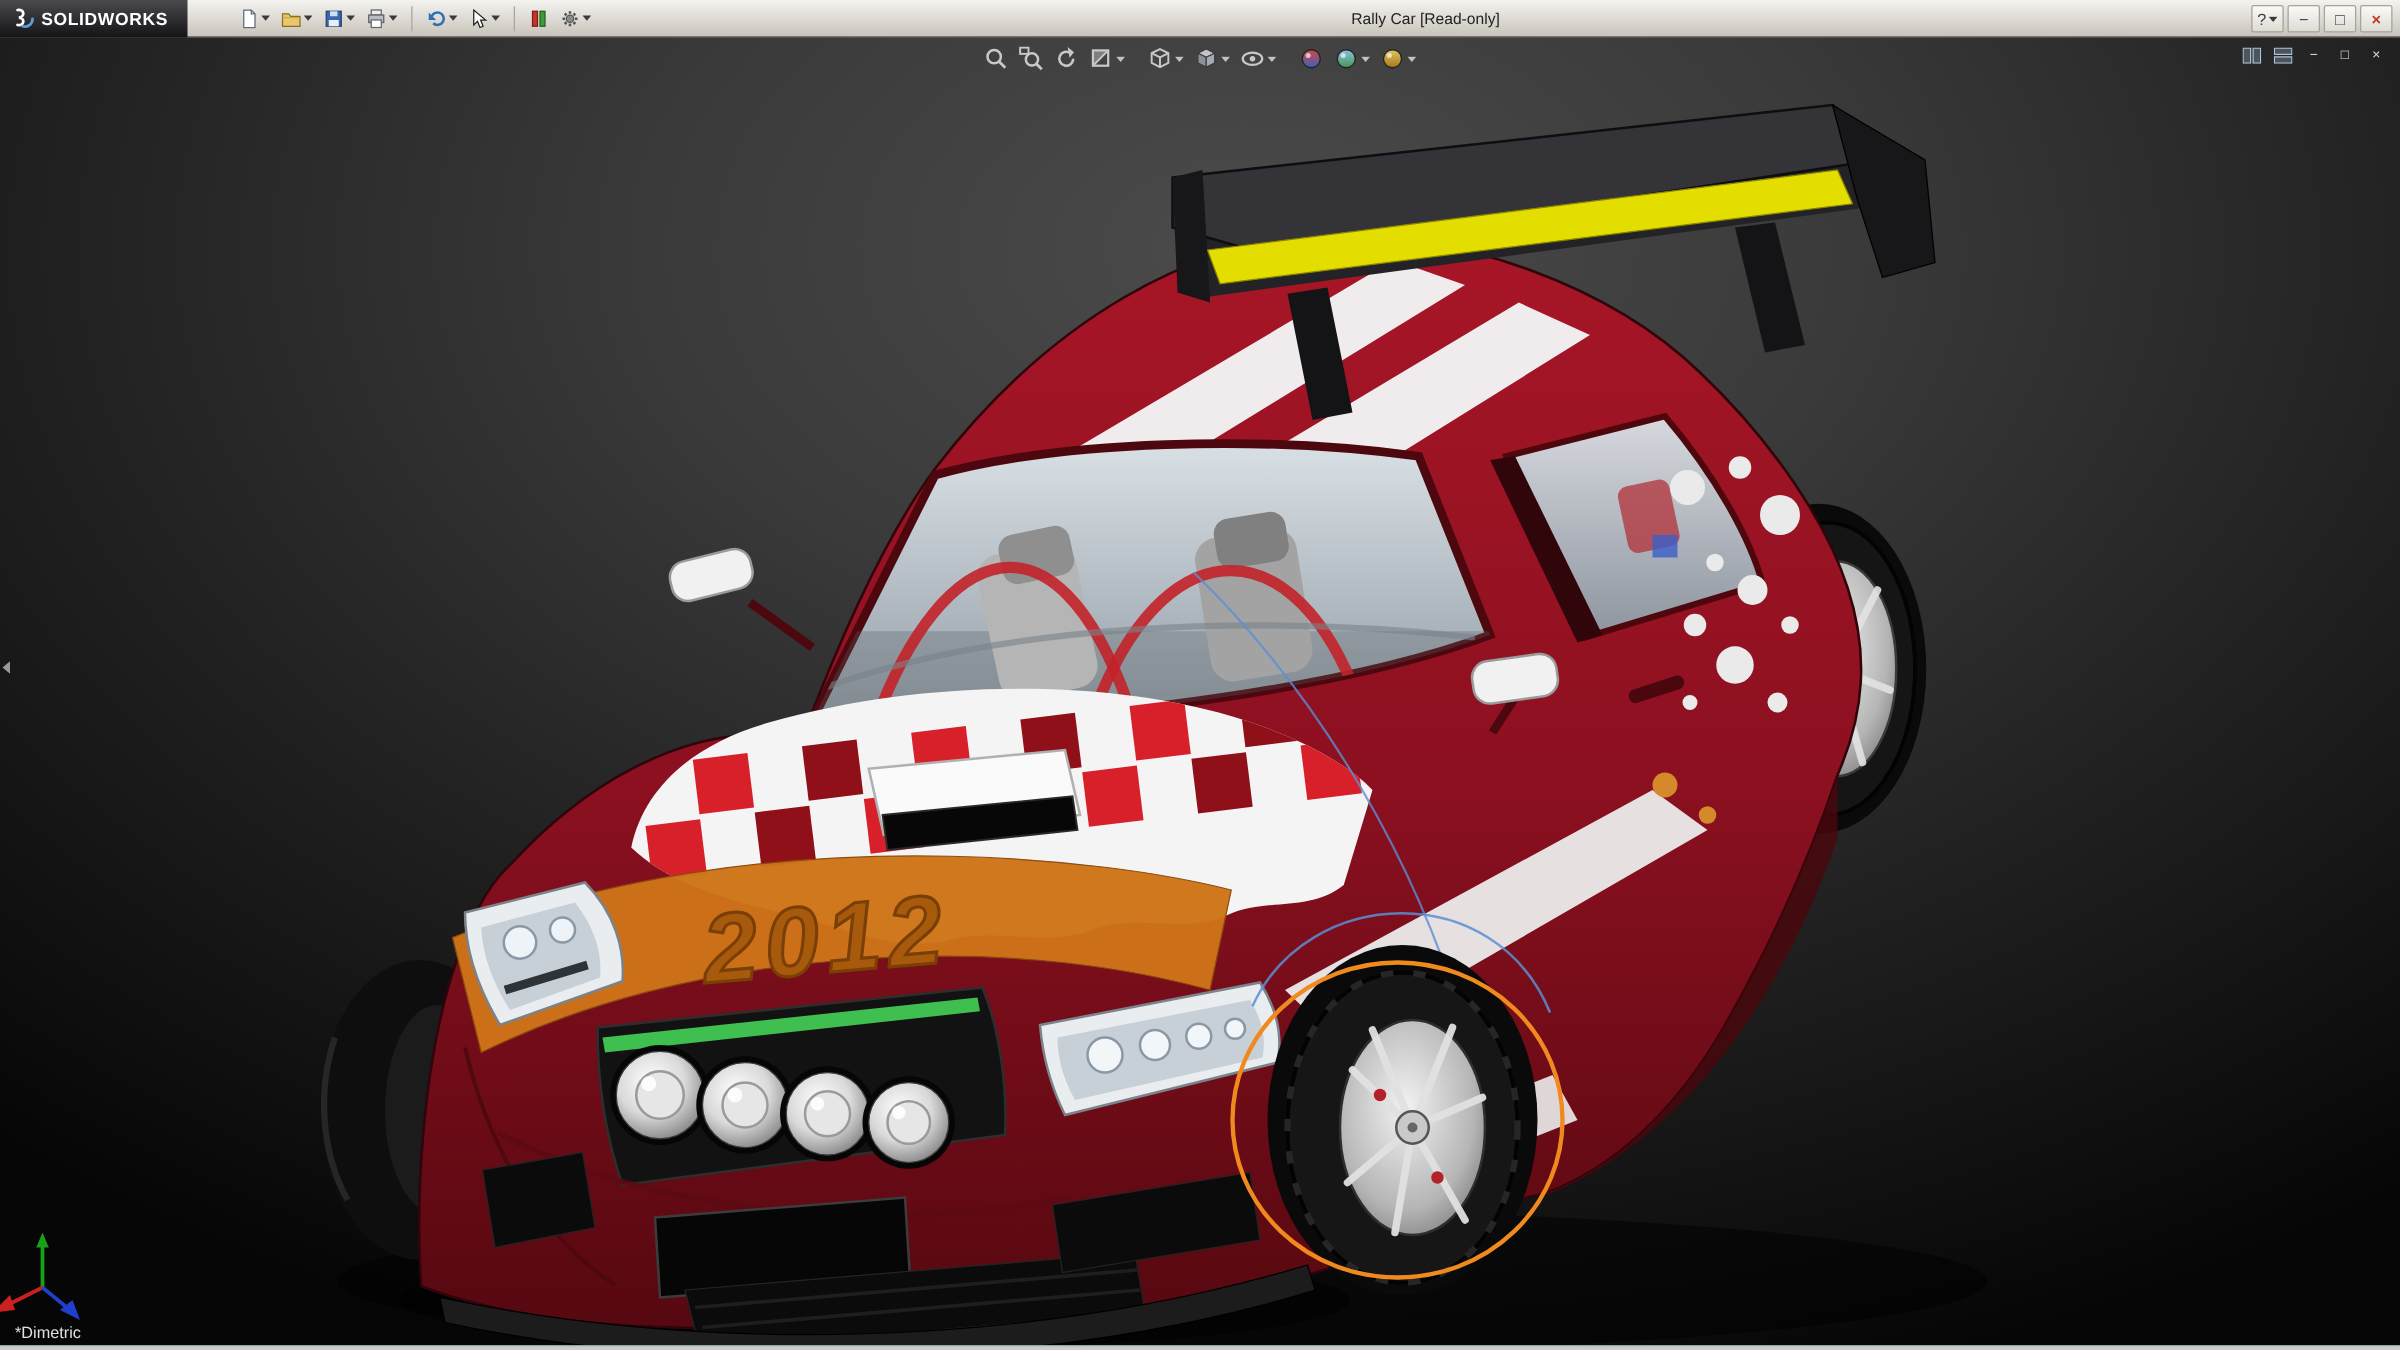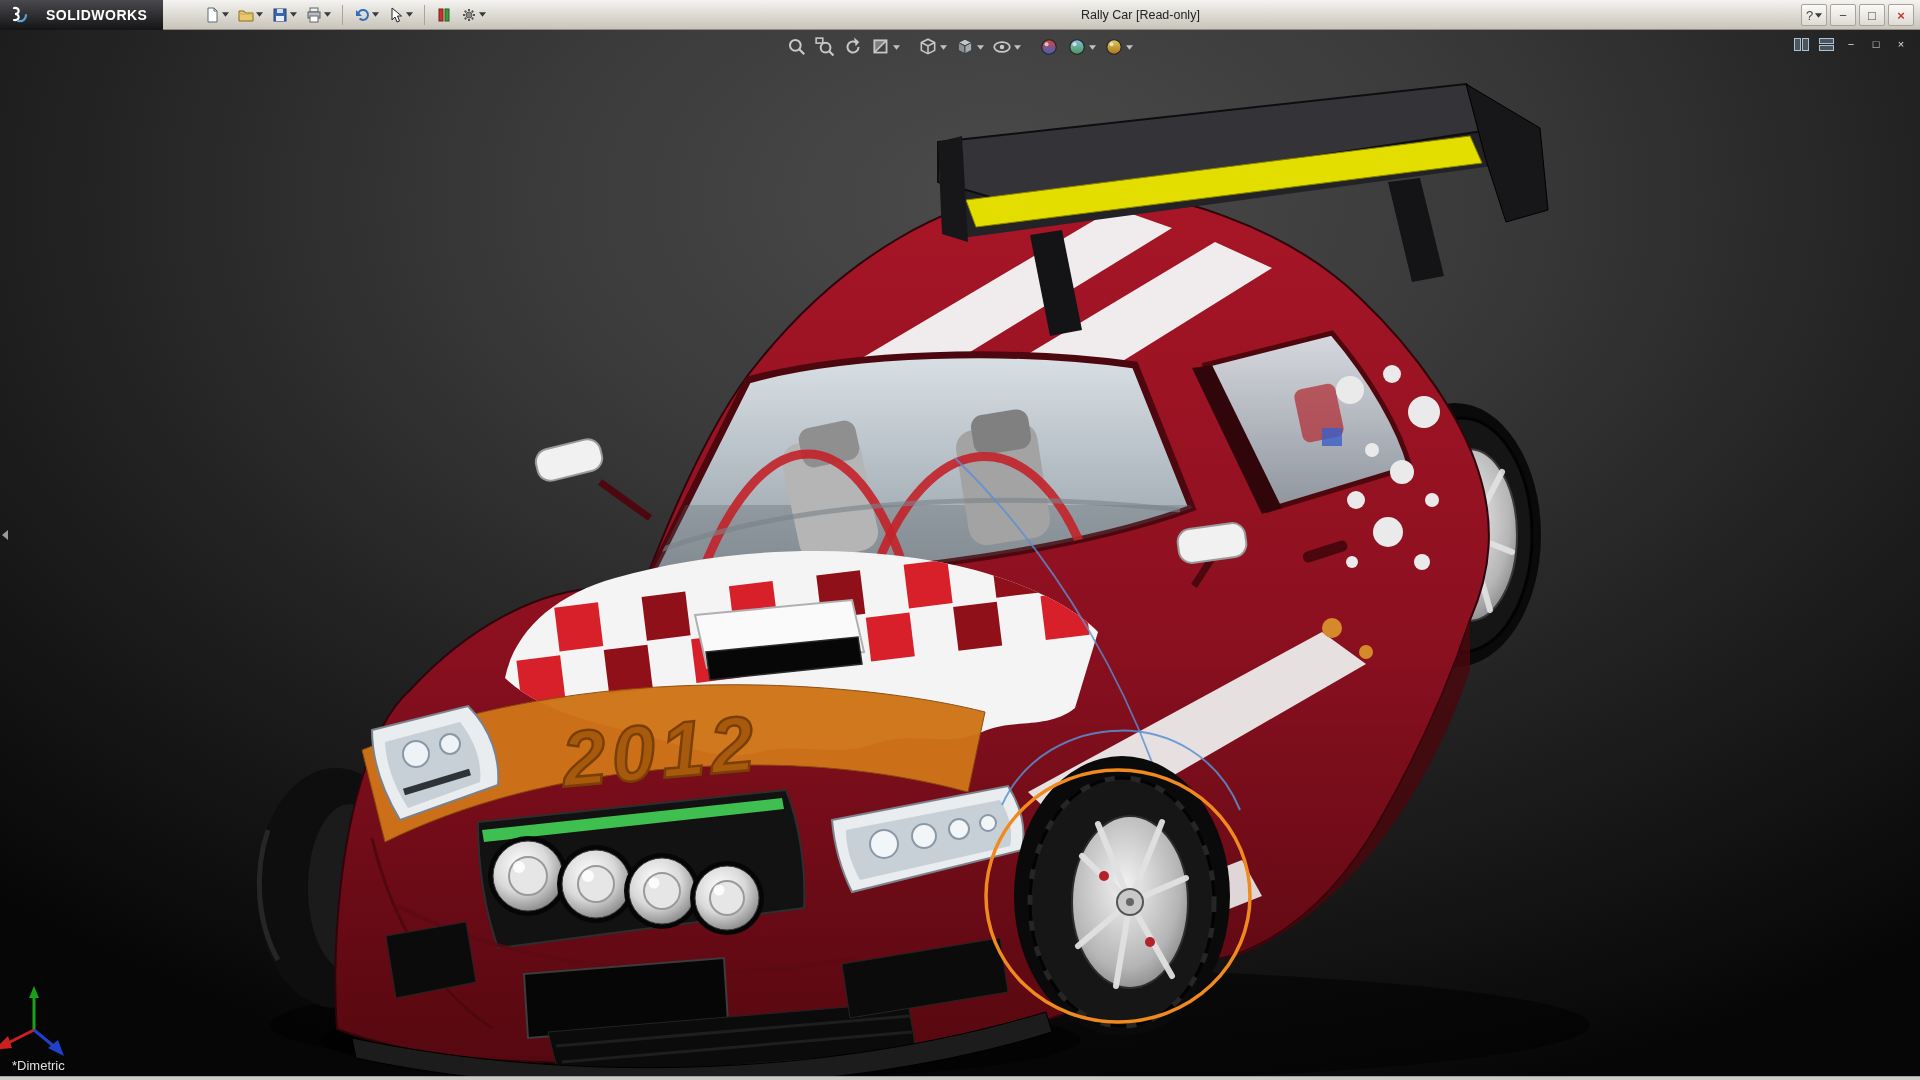--- a/index.html
+++ b/index.html
@@ -11,21 +11,21 @@
   button { font: inherit; background: none; border: 0; padding: 0; margin: 0; cursor: default; }
 
   
   .titlebar {
     position: absolute; top: 0; left: 0; right: 0; height: 30px;
     background: linear-gradient(#f4f3f0, #dcd9d2 55%, #c8c4bb);
     border-bottom: 1px solid #8f8b83;
     display: flex; align-items: center; z-index: 30;
   }
   .brand {
-    height: 30px; display: flex; align-items: center; gap: 18px;
+    height: 30px; display: flex; align-items: center; gap: 5px;
     background: linear-gradient(#4a4a4e, #141416);
     color: #fff; padding: 0 16px 0 8px;
   }
   .brand-name { font-weight: bold; font-size: 14px; letter-spacing: 0.5px; }
   .tb-icons { display: flex; align-items: center; gap: 3px; padding-left: 38px; }
   .tb-btn { display: flex; align-items: center; gap: 2px; padding: 2px 3px; border-radius: 2px; }
   .tb-sep { width: 1px; height: 20px; background: #a9a59d; margin: 0 5px; }
   .title-text {
     position: absolute; left: 59.4%; transform: translateX(-50%);
     top: 0; line-height: 30px; font-size: 12.5px; color: #222; white-space: nowrap;

